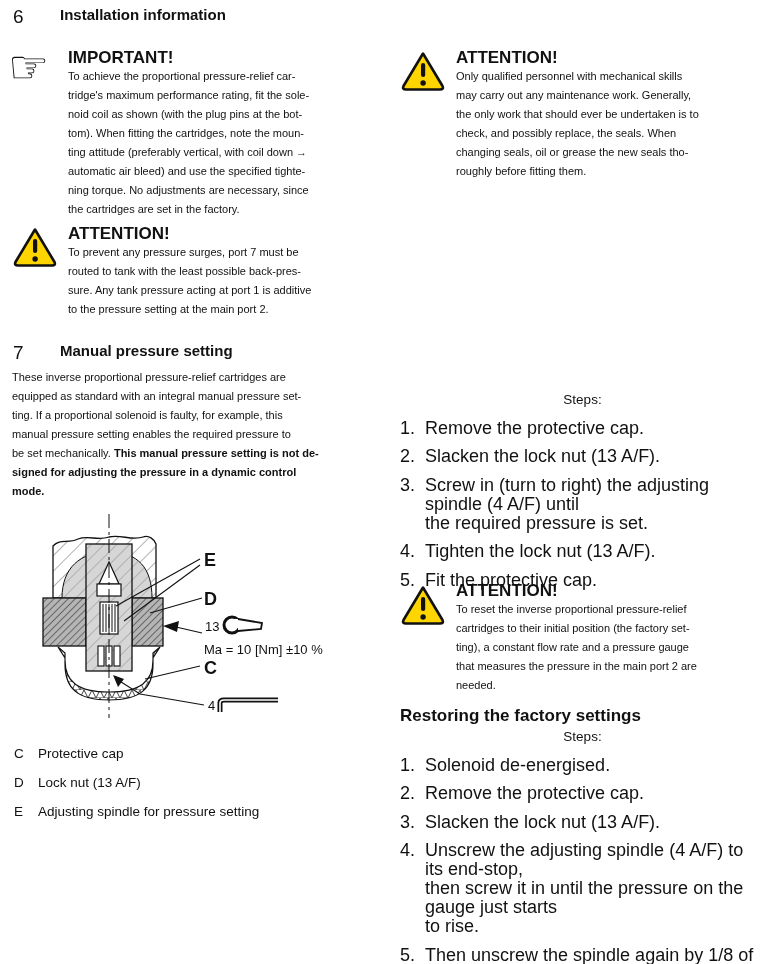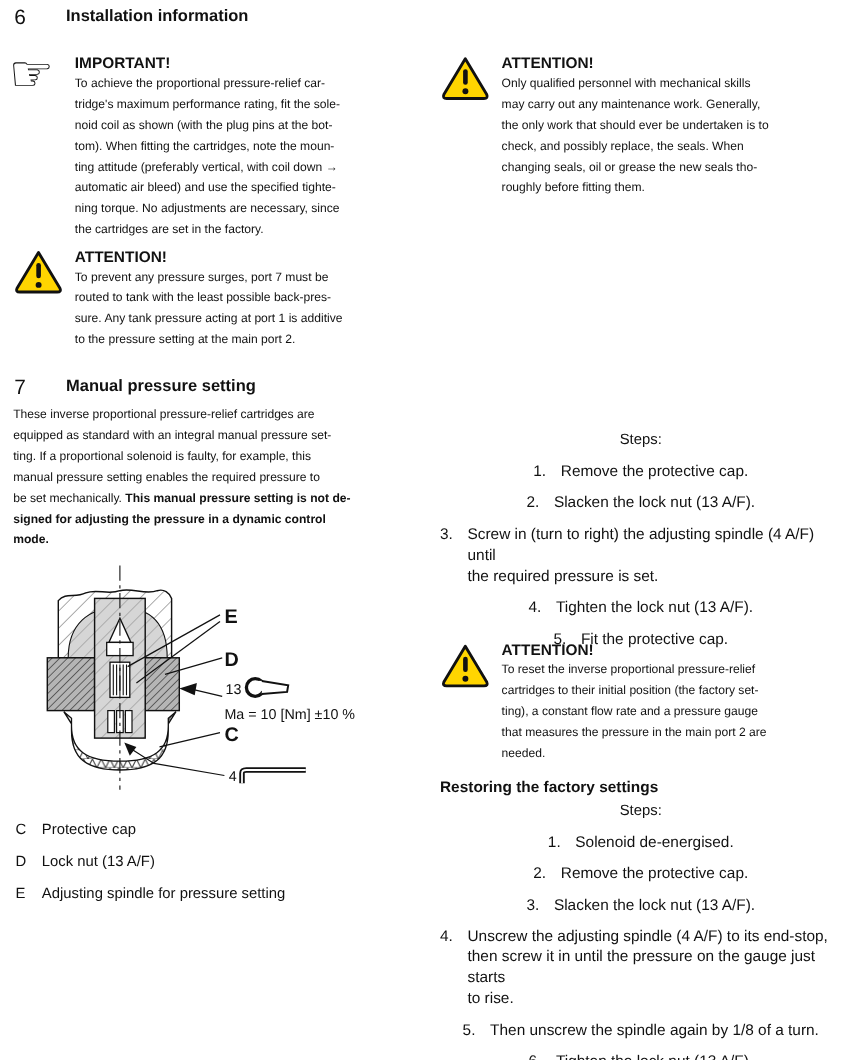--- a/index.html
+++ b/index.html
@@ -7,29 +7,29 @@
     position:relative;
     width:772px;height:964px;
     background:#ffffff;
     font-family:"Liberation Sans", sans-serif;
     color:#111;
     overflow:hidden;
   }
   .abs{position:absolute;}
   .h-num{font-size:19px;font-weight:400;}
   .h-title{font-size:15px;font-weight:700;}
-  .subhead{font-size:14px;font-weight:bold;line-height:19px;}
+  .subhead{font-size:17px;font-weight:bold;line-height:19px;}
   .body-text{font-size:11px;line-height:19px;white-space:pre-line;}
   .body-text b{font-weight:bold;}
   .steps-label{font-size:13.5px;line-height:19px;margin-top:2px;text-align:center;}
   ol.steps{list-style:none;margin:0;padding:0;counter-reset:step;}
   ol.steps li{
     counter-increment:step;
     display:flex;margin-top:9.5px;
-    font-size:14px;line-height:19px;justify-content:center;
+    font-size:18px;line-height:19px;
   }
   ol.steps li::before{
     content:counter(step) ".";
     flex:0 0 25px;width:25px;
   }
   ol.steps li span{white-space:pre-line;display:block;}
   .manicule{font-size:46px;line-height:1;color:#111;}
   .legend-row{display:flex;font-size:13.5px;line-height:19px;margin-bottom:10px;}
   .legend-key{flex:0 0 24px;width:24px;}
   svg text{font-family:"Liberation Sans", sans-serif;}

